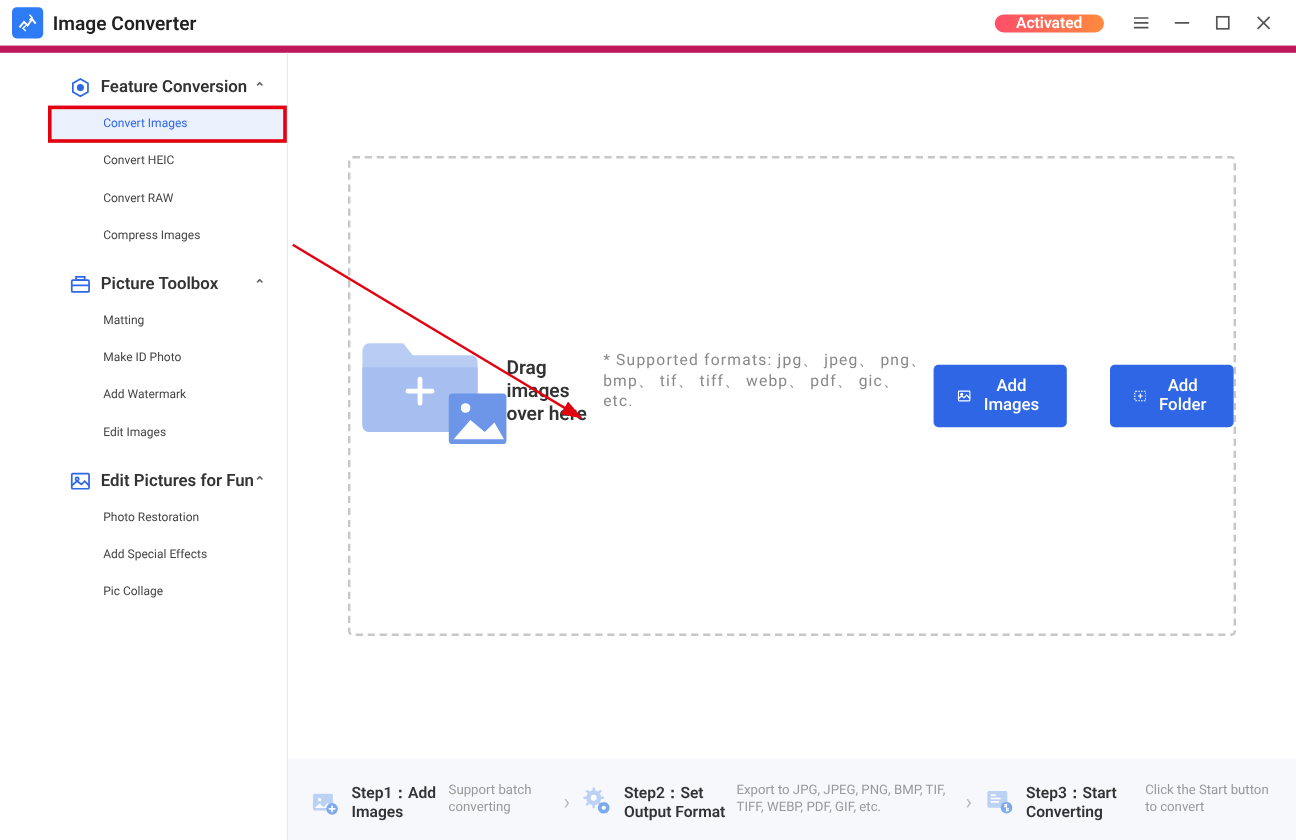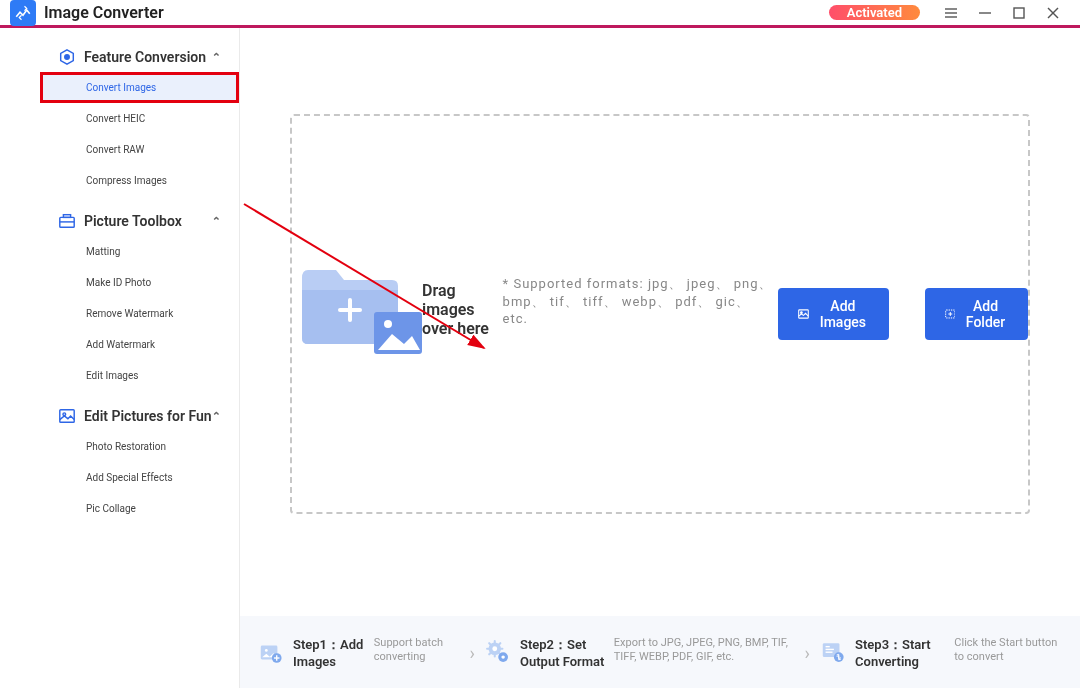--- a/index.html
+++ b/index.html
@@ -1,18 +1,18 @@
 <!DOCTYPE html>
 <html><head>
   <meta charset="utf-8">
   <style>
     * { margin: 0; padding: 0; box-sizing: border-box; font-family: -apple-system, BlinkMacSystemFont, "Segoe UI", Roboto, sans-serif; }
     body { width: 1080px; height: 700px; background: #fff; overflow: hidden; position: relative; }
     
-    .titlebar { height: 28px; display: flex; align-items: center; padding: 0 10px; border-bottom: 3px solid #be185d; }
+    .titlebar { height: 44px; display: flex; align-items: center; padding: 0 10px; border-bottom: 6px solid #be185d; }
     .app-logo { width: 26px; height: 26px; background: #2e7bf6; border-radius: 4px; display: flex; align-items: center; justify-content: center; margin-right: 8px; }
     .app-logo svg { width: 18px; height: 18px; }
     .app-title { font-size: 16px; font-weight: 600; color: #222; }
     .titlebar-spacer { flex: 1; }
     .activated-badge { background: linear-gradient(90deg, #ff4e6a, #ff8a3d); color: #fff; font-size: 13px; font-weight: 600; padding: 0 18px; border-radius: 16px; margin-right: 14px; }
     .win-btn { width: 34px; height: 30px; display: flex; align-items: center; justify-content: center; color: #555; cursor: pointer; }
     .win-btn svg { width: 14px; height: 14px; }
     
     .main { display: flex; height: 660px; padding-left: 40px; }
     
@@ -106,21 +106,20 @@
             <rect x="2" y="6" width="16" height="11" rx="1"></rect>
             <rect x="6" y="3" width="8" height="3"></rect>
             <line x1="2" y1="11" x2="18" y2="11"></line>
           </svg>
       </span>
       <span>Picture Toolbox</span>
       <span class="section-chev">⌃</span>
     </div>
     <div class="menu-item"><span>Matting</span></div>
     <div class="menu-item"><span>Make ID Photo</span></div>
-    <div class="menu-item"><span>Remove Watermark</span></div>
     <div class="menu-item"><span>Add Watermark</span></div>
     <div class="menu-item"><span>Edit Images</span></div>
 
     <div class="section-header" style="margin-top:10px;align-items:center;">
       <span class="section-icon">
         <svg viewBox="0 0 20 20" fill="none" stroke="#2e66e6" stroke-width="1.6">
             <rect x="2" y="3" width="16" height="14" rx="1"></rect>
             <circle cx="7" cy="8" r="1.5"></circle>
             <path d="M2 14l5-4 4 3 3-3 4 4"></path>
           </svg>

